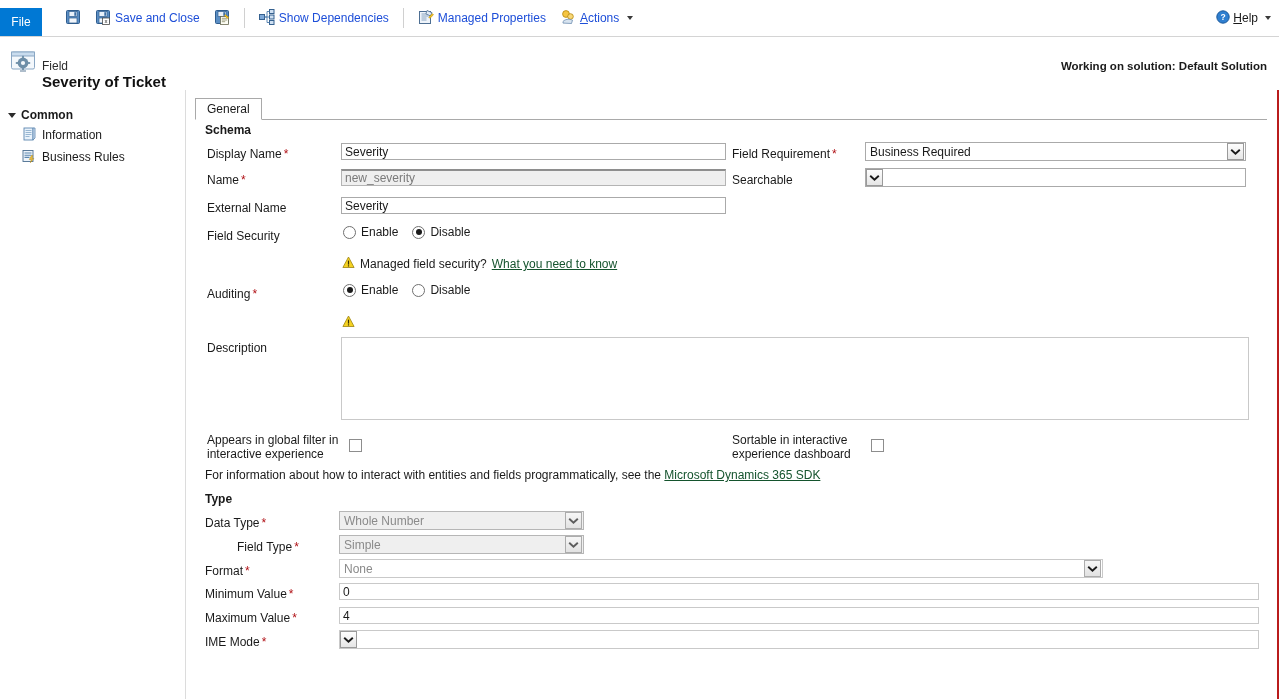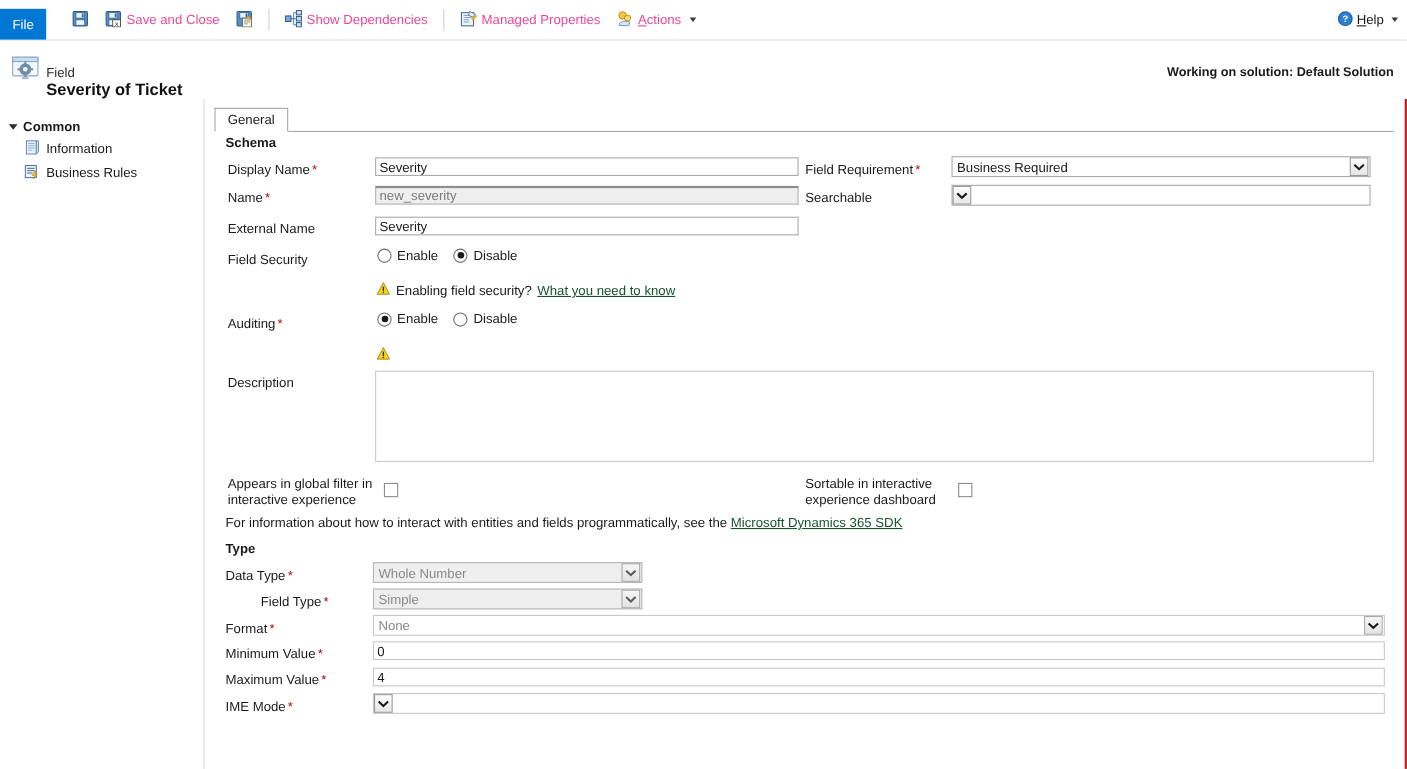--- a/index.html
+++ b/index.html
@@ -25,21 +25,21 @@
     width: 42px; height: 28px; margin-top: 8px;
     background: #0078d4; color: #ffffff;
     display: flex; align-items: center; justify-content: center;
     font-size: 12px; cursor: pointer;
   }
   .tb-group { display: flex; align-items: center; height: 36px; }
   .tb-btn {
     display: flex; align-items: center; gap: 4px;
     padding: 2px 6px; margin: 0 1px;
     height: 26px; cursor: pointer; white-space: nowrap;
-    font-size: 12px; color: #ec4899;
+    font-size: 12px; color: #1d4ed8;
   }
   .tb-sep { width: 1px; height: 20px; background: #d0d0d0; margin: 0 7px; }
   .tb-label u { text-decoration: underline; }
   .caret {
     width: 0; height: 0; margin-left: 4px;
     border-left: 3.5px solid transparent;
     border-right: 3.5px solid transparent;
     border-top: 4px solid #3a3a3a;
   }
   #help-btn {
@@ -398,21 +398,21 @@
     </div>
 
     <div class="warn-row" style="left:155px; top:133px;">
       <span>
         <svg width="13" height="13" viewBox="0 0 13 13">
           <path d="M6.5 1l5.6 10.5H0.9z" fill="#f5d221" stroke="#9c8310" stroke-width="0.8"></path>
           <rect x="5.9" y="4.6" width="1.2" height="4" fill="#3a3000"></rect>
           <rect x="5.9" y="9.3" width="1.2" height="1.2" fill="#3a3000"></rect>
         </svg>
       </span>
-      <span>Enabling field security?</span>
+      <span>Managed field security?</span>
       <span class="link">What you need to know</span>
     </div>
 
     <div class="fld-label" style="left:20px; top:164px;">
       <span>Auditing</span><span class="req">*</span>
     </div>
     <div class="radio-row" style="left:156px; top:160px;">
       <label class="radio-opt">
         <span class="radio on"></span>
         <span>Enable</span>
@@ -475,21 +475,21 @@
       <span class="sel-arrow">
         <svg width="11" height="8" viewBox="0 0 11 8">
             <path d="M1.2 1.8l4.3 4 4.3-4" fill="none" stroke="#5c5c5c" stroke-width="1.9"></path>
           </svg>
       </span>
     </div>
 
     <div class="fld-label" style="left:18px; top:441px;">
       <span>Format</span><span class="req">*</span>
     </div>
-    <div class="sel disabled" style="left:152px; top:436px; width:920px; background:#ffffff; border-color:#c9c9c9;">
+    <div class="sel disabled" style="left:152px; top:436px; width:764px; background:#ffffff; border-color:#c9c9c9;">
       <span class="sel-val">None</span>
       <span class="sel-arrow">
         <svg width="11" height="8" viewBox="0 0 11 8">
             <path d="M1.2 1.8l4.3 4 4.3-4" fill="none" stroke="#1a1a1a" stroke-width="1.9"></path>
           </svg>
       </span>
     </div>
 
     <div class="fld-label" style="left:18px; top:464px;">
       <span>Minimum Value</span><span class="req">*</span>

